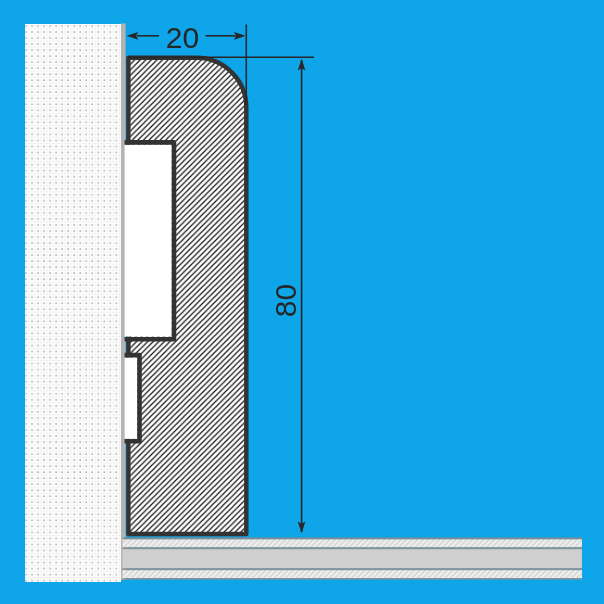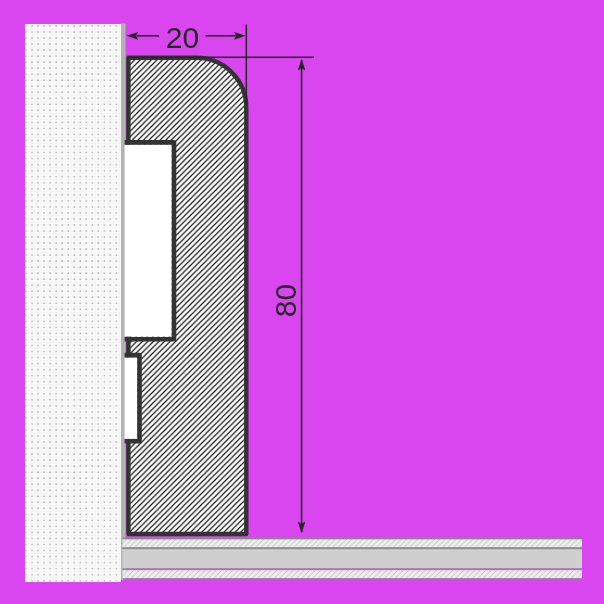--- a/index.html
+++ b/index.html
@@ -1,16 +1,16 @@
 <!DOCTYPE html>
 <html><head>
 <meta charset="utf-8">
 <style>
   html,body{margin:0;padding:0;background:#fff;}
-  .page{width:604px;height:604px;position:relative;background:#d946ef;overflow:hidden;}
+  .page{width:604px;height:604px;position:relative;background:#0ea5e9;overflow:hidden;}
 </style>
 </head>
 <body>
 <div class="page">
 <svg style="transform:translateZ(0)" width="604" height="604" viewBox="0 0 604 604" font-family="Liberation Sans, sans-serif">
   <defs>
     <pattern id="dots" width="6.03" height="6.03" patternUnits="userSpaceOnUse">
       <rect width="6.03" height="6.03" fill="#fcfcfc"></rect>
       <rect x="1.1" y="1.1" width="1.5" height="1.5" fill="#b0b0b0"></rect>
       <rect x="4.2" y="1.2" width="1.2" height="1.2" fill="#e6e6e6"></rect>

